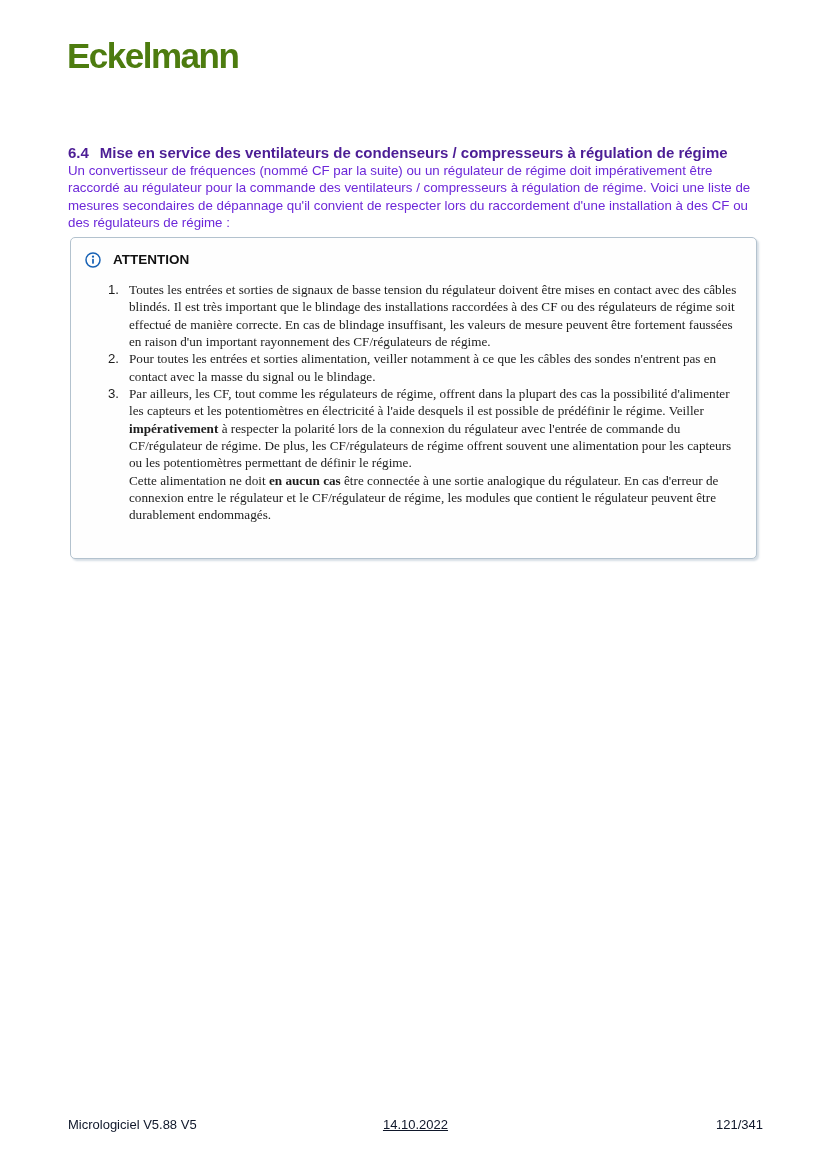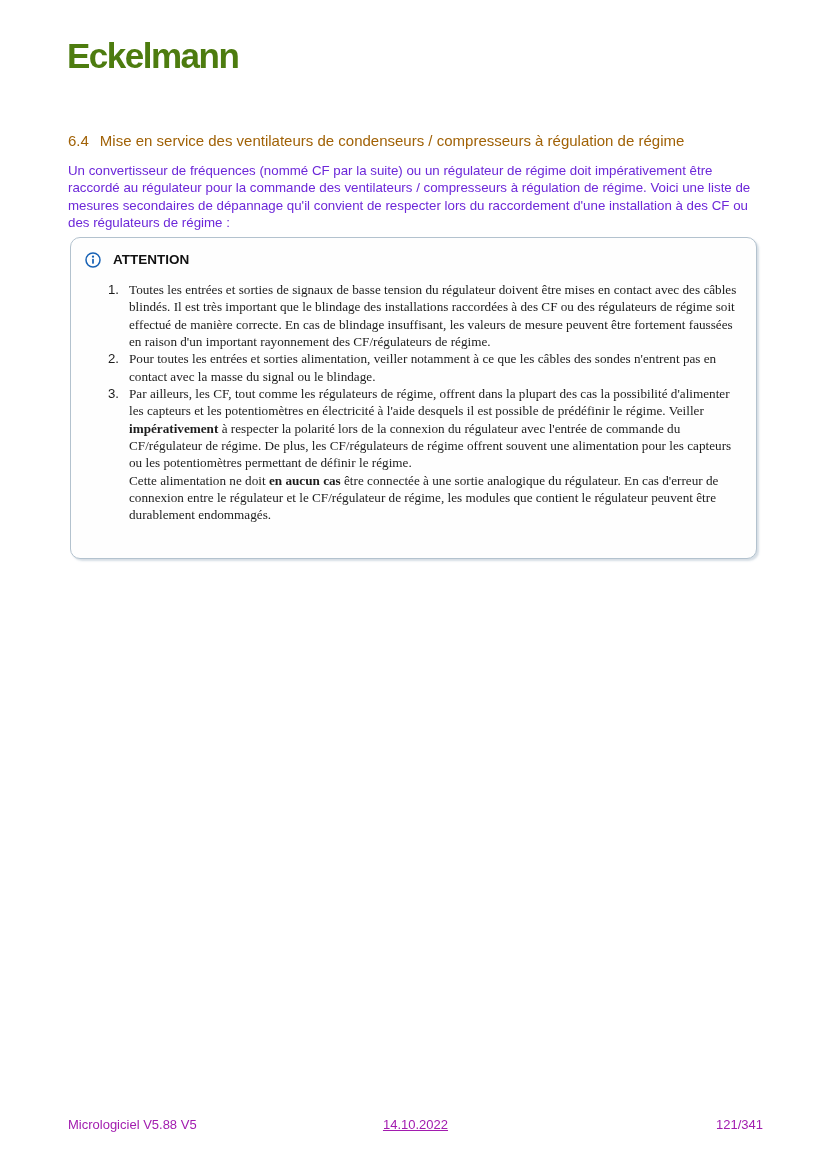--- a/index.html
+++ b/index.html
@@ -17,46 +17,46 @@
     left: 67px;
     top: 36px;
     font-size: 35px;
     font-weight: bold;
     letter-spacing: -1.5px;
     color: #4d7c0f;
   }
   .heading {
     position: absolute;
     left: 68px;
-    top: 132px;
+    top: 144px;
     width: 700px;
     font-size: 15px;
-    font-weight: normal;
-    color: #a16207;
+    font-weight: bold;
+    color: #4c1d95;
     white-space: nowrap;
   }
   .heading .sec-num { margin-right: 11px; }
   .intro {
     position: absolute;
     left: 68px;
     top: 162px;
     width: 698px;
     font-size: 13.3px;
     line-height: 17.4px;
     color: #6d28d9;
   }
   .attention-box {
     position: absolute;
     left: 70px;
     top: 237px;
     width: 687px;
     min-height: 322px;
     background: #fefefe;
     border: 1px solid #b3c2ce;
-    border-radius: 10px;
+    border-radius: 5px;
     box-shadow: 2px 2px 2px rgba(165, 182, 198, 0.45);
     padding: 13px 16px 13px 14px;
   }
   .attention-header {
     display: flex;
     align-items: center;
     gap: 12px;
     height: 17px;
   }
   .attention-title {
@@ -75,21 +75,21 @@
   .att-num { flex: none; width: 21px; }
   .att-body { flex: 1; font-family: Liberation Serif, serif; }
   .footer {
     position: absolute;
     left: 68px;
     right: 64px;
     top: 1117px;
     display: flex;
     justify-content: space-between;
     font-size: 13px;
-    color: #a21caf;
+    color: #0f172a;
   }
   .footer .center { position: absolute; left: 0; right: 0; text-align: center; text-decoration: underline; }
 </style>
 </head>
 <body>
 
 <div class="logo">Eckelmann</div>
 
 <h1 class="heading"><span class="sec-num">6.4</span><span>Mise en service des ventilateurs de condenseurs / compresseurs à régulation de régime</span></h1>
 

